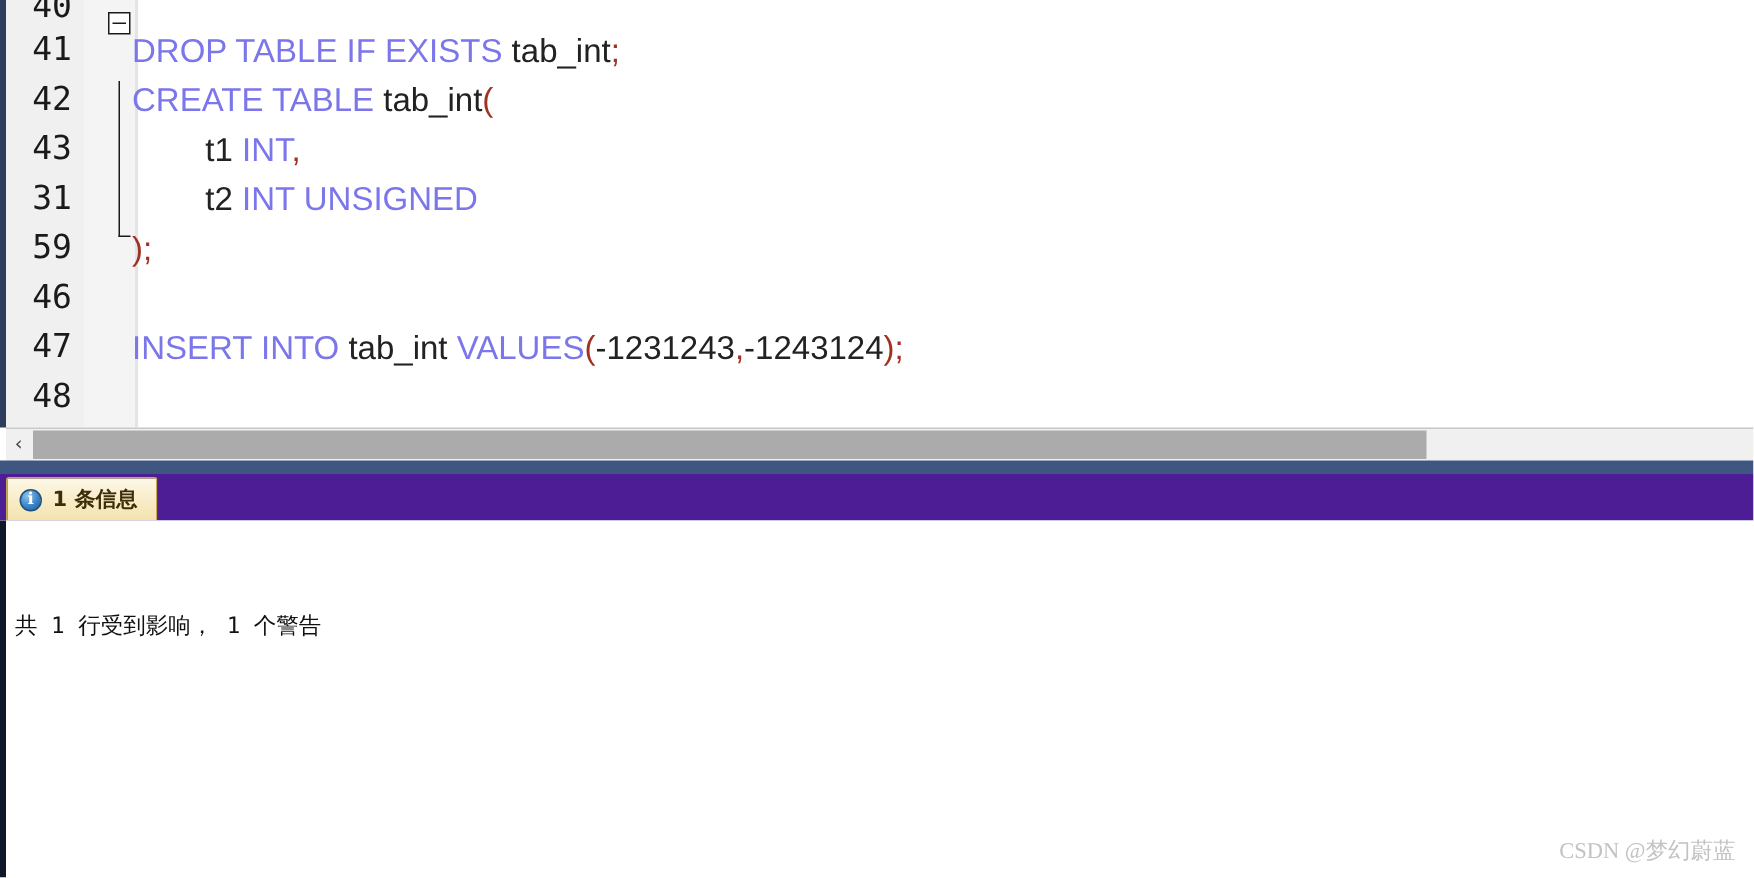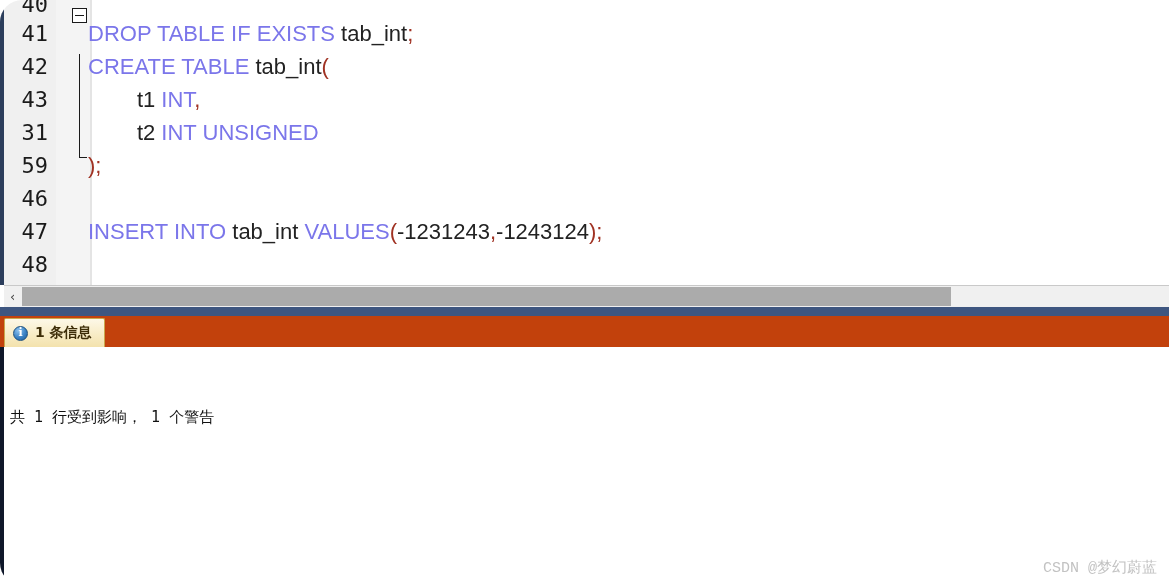--- a/index.html
+++ b/index.html
@@ -13,21 +13,20 @@
     overflow: hidden;
     font-family: "Liberation Sans", sans-serif;
   }
 
   #app {
     position: relative;
     width: 1169px;
     height: 585px;
     background: #ffffff;
     overflow: hidden;
-    border-radius: 22px;
   }
 
   
   .editor-pane {
     position: absolute;
     left: 0; top: 0;
     width: 1169px;
     height: 285px;
     background: #ffffff;
     overflow: hidden;
@@ -159,21 +158,21 @@
     width: 1169px; height: 9px;
     background: #3e5680;
   }
 
   
   .tabbar {
     position: absolute;
     left: 0; top: 316px;
     width: 1169px;
     height: 31px;
-    background: #c2410c;
+    background: #4c1d95;
   }
   .tab {
     position: absolute;
     left: 4px; top: 2px;
     height: 29px;
     padding: 0 12px 0 8px;
     background: linear-gradient(to bottom, #fdf8e8 0%, #f8ecc6 55%, #f3e2ad 100%);
     border: 1px solid #c9a84e;
     border-bottom: none;
     border-radius: 2px 2px 0 0;
@@ -230,21 +229,21 @@
     color: #111111;
     white-space: pre;
   }
   .msg-line { white-space: pre; }
   .msg-gap { height: 25px; }
 
   .watermark {
     position: absolute;
     right: 12px;
     bottom: 8px;
-    font-family: Liberation Mono, monospace;
+    font-family: Liberation Serif, serif;
     font-size: 15px;
     color: #c2c2c2;
     white-space: nowrap;
   }
 </style>
 </head>
 <body>
 
 <div id="app">
 

